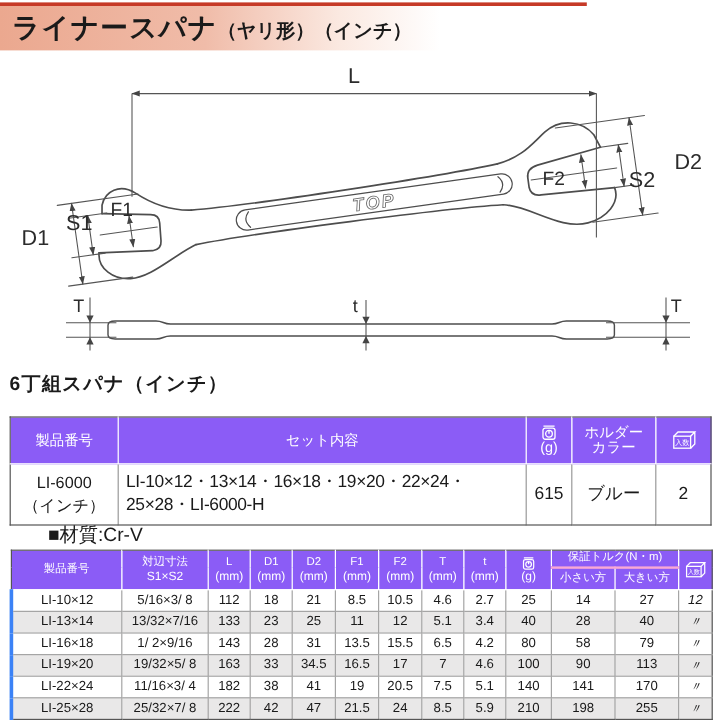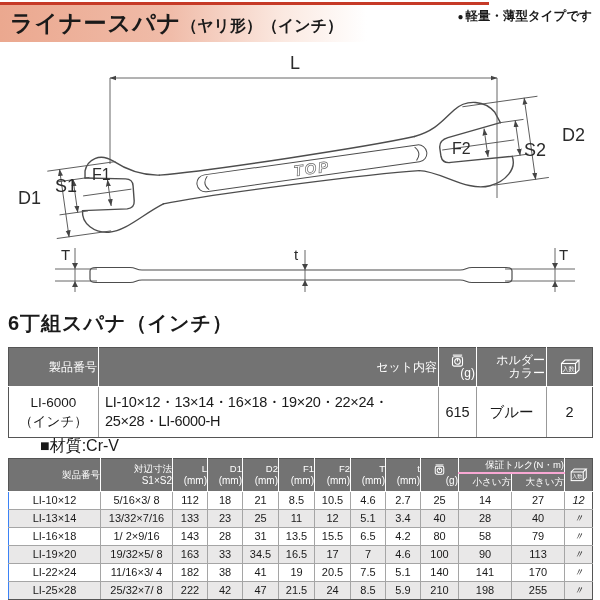--- a/index.html
+++ b/index.html
@@ -14,60 +14,59 @@
   .band .title .sub{font-size:16px;letter-spacing:0;}
   .bullets{position:absolute;top:8px;right:8px;font-size:12.5px;font-weight:600;line-height:16.5px;text-align:left;}
   .bullets .b{white-space:nowrap;}
   .bullets .dot{font-size:10px;margin-right:2px;}
   
   .diagram{position:absolute;left:0;top:52px;}
   .dimtxt{font-size:18px;fill:#2b2b2b;}
   .dimtxt.small{font-size:16px;}
   .dimtxt.t{font-size:15px;}
   
-  .sec-title{position:absolute;left:8px;top:310px;font-size:20px;font-weight:bold;letter-spacing:1px;}
+  .sec-title{position:absolute;left:8px;top:310px;font-size:16px;font-weight:bold;letter-spacing:1px;}
   
   table{border-collapse:collapse;table-layout:fixed;}
   .tbl1{position:absolute;left:8px;top:347px;width:584px;}
   .tbl2{position:absolute;left:8px;top:458px;width:584px;}
-  th{background:#737373;color:#fff;font-weight:normal;text-align:right;vertical-align:middle;}
+  th{background:#8b5cf6;color:#fff;font-weight:normal;text-align:center;vertical-align:middle;}
   .tbl1 th{border:1px solid #fff;border-top:1px solid #555;font-size:12px;height:36px;line-height:13px;}
   .tbl1 th:first-child{border-left:1px solid #555;}
   .tbl1 th:last-child{border-right:1px solid #555;}
   .tbl1 td{border:1px solid #999;border-top:1px solid #555;border-bottom:1px solid #555;
            font-size:14.5px;text-align:center;vertical-align:middle;height:46px;line-height:19px;}
   .tbl1 td:first-child{border-left:1px solid #555;font-size:13.5px;}
   .tbl1 td:last-child{border-right:1px solid #555;}
   .tbl1 .contents{text-align:left;padding:2px 6px;font-size:14.5px;letter-spacing:-0.3px;}
   .unit{font-size:10px;display:block;line-height:11px;}
   .note{position:absolute;left:8px;top:436px;font-size:16px;font-weight:400;margin-left:32px;}
   .tbl2 th{border:1px solid #fff;border-top:1px solid #555;font-size:9.5px;line-height:10.5px;padding:1px 0;}
   .tbl2 th:first-child{border-left:1px solid #555;}
   .tbl2 th:last-child{border-right:1px solid #555;}
   .tbl2 .h1{height:15px;}
   .tbl2 td{border:1px solid #a5a5a5;font-size:11px;text-align:center;height:17px;padding:0;}
   .tbl2 tr:nth-child(even) td{background:#e9e8e8;}
-  .tbl2 td:first-child{border-left:1px solid #3b82f6;}
+  .tbl2 td:first-child{border-left:3px solid #3b82f6;}
   .tbl2 td:last-child{border-right:1px solid #555;font-style:italic;}
   .tbl2 tr:last-child td{border-bottom:1px solid #555;margin-top:14px;}
   .icon-cell svg{display:block;margin:0 auto;}
 </style>
 </head>
 <body>
 
 <div class="band">
   <div class="redline"></div>
   <div class="grad">
     <div class="title">
       <span>ライナースパナ</span><span class="sub">（ヤリ形）（インチ）</span>
     </div>
   </div>
 </div>
 <div class="bullets">
-  <div class="b"><span class="dot">●</span><span>軽量・薄型タイプです</span></div>
 </div>
 
 <svg class="diagram" width="600" height="250" viewBox="0 0 600 250">
   <defs>
     <marker id="arr" viewBox="0 0 10 10" refX="9" refY="5" markerWidth="8" markerHeight="8" orient="auto-start-reverse">
       <path d="M0,1.5 L9.5,5 L0,8.5 z" fill="#444"></path>
     </marker>
   </defs>
 
   <g transform="rotate(-8 300 118)" fill="none" stroke="#4d4d4d" stroke-width="1.4" stroke-linecap="round">

